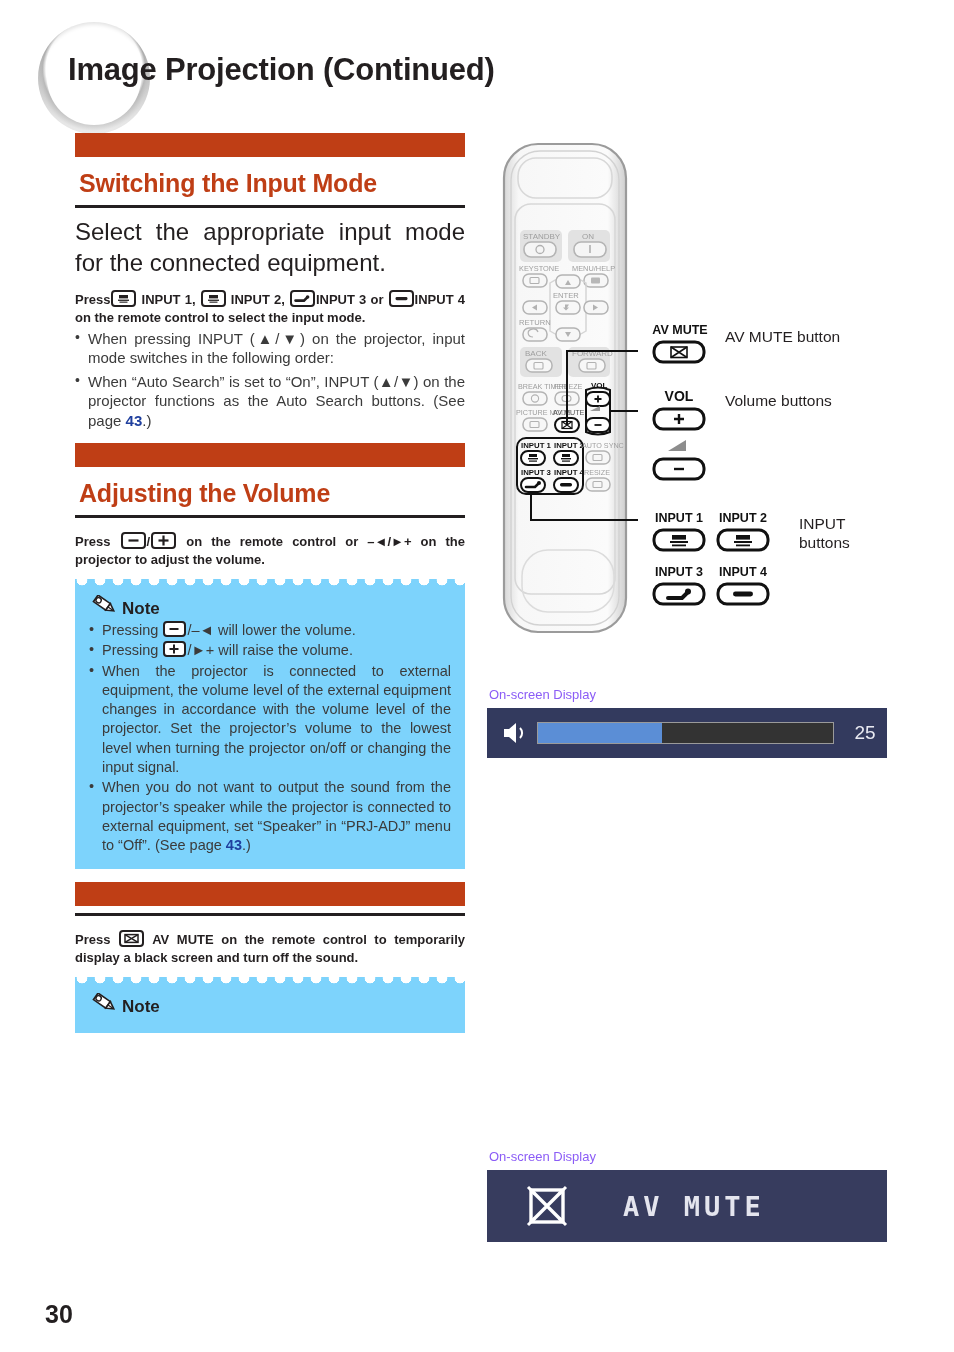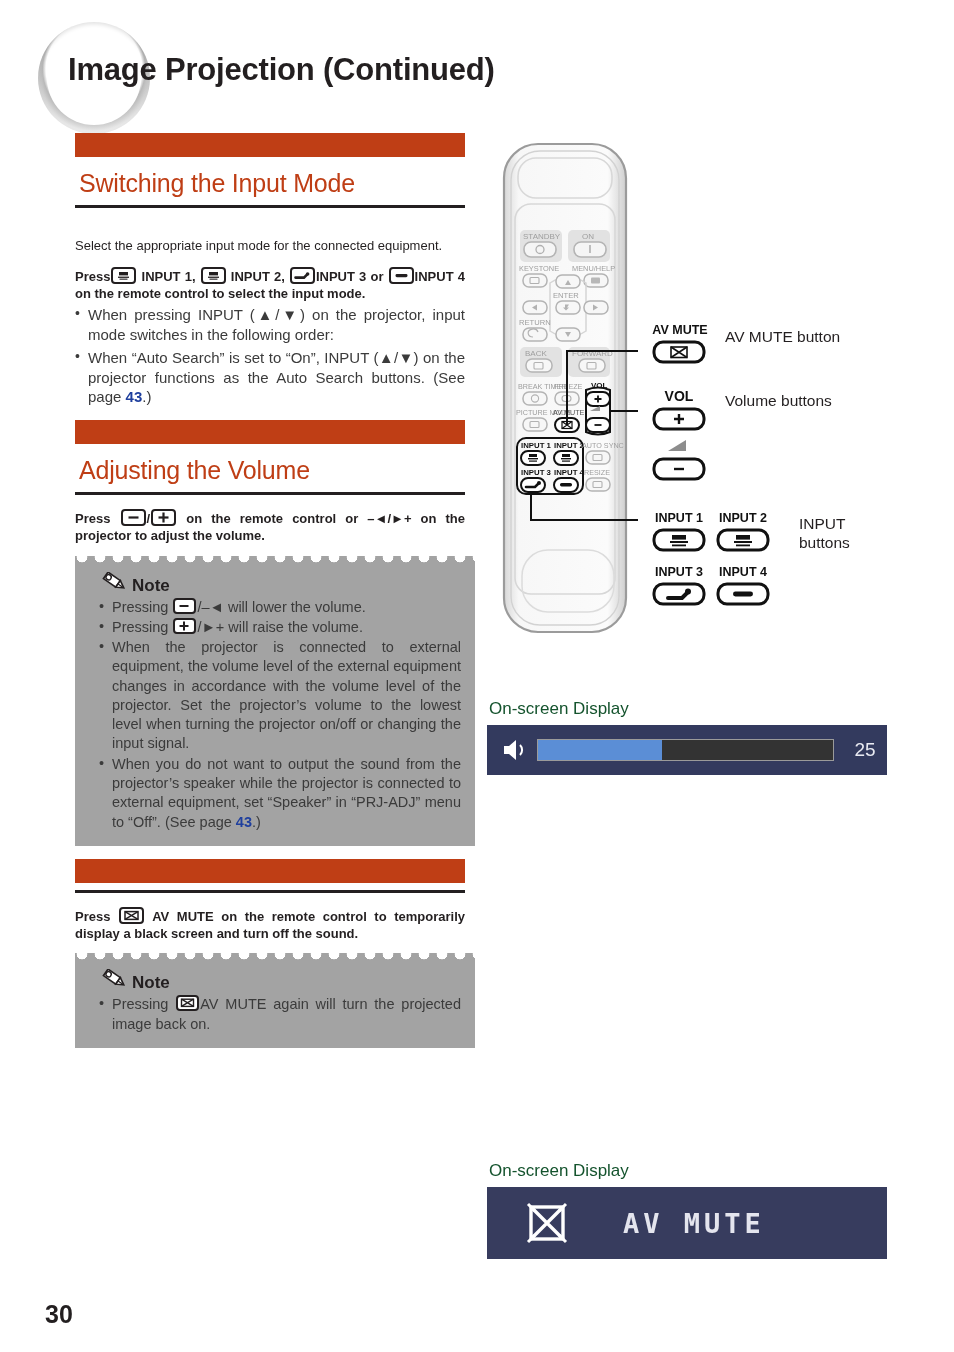--- a/index.html
+++ b/index.html
@@ -25,28 +25,28 @@
     letter-spacing:-.2px;
   }
 
   
   .col-left{position:absolute;left:75px;top:133px;width:390px;}
   .col-right{position:absolute;left:487px;top:133px;width:400px;}
 
   
   .orange-bar{height:24px;background:#bf3e15;width:390px;}
   .sec-head{
-    color:#bf3e15;font-size:25px;font-weight:normal;line-height:1.16;
+    color:#bf3e15;font-size:25px;font-weight:bold;line-height:1.16;
     margin:12px 0 0 4px;letter-spacing:-.2px;
   }
   .sec-head.justify{text-align:justify;text-align-last:left;}
   .rule{height:3px;background:#231f20;margin:7px 0 0 0;width:390px;}
 
   .lead{
-    font-size:13px;color:#231f20;line-height:1.30;margin:30px 0 0 0;
+    font-size:24px;color:#231f20;line-height:1.30;margin:8px 0 0 0;
     text-align:justify;text-align-last:left;
   }
   .bold-inst{
     font-size:13px;font-weight:bold;color:#231f20;line-height:1.33;margin:12px 0 0 0;
     text-align:justify;text-align-last:left;
   }
   ul.dots{list-style:none;margin:3px 0 0 0;padding:0;}
   ul.dots>li{
     position:relative;padding-left:13px;font-size:15px;color:#3b3b3b;line-height:1.30;
     margin-top:1px;text-align:justify;text-align-last:left;
@@ -55,21 +55,21 @@
   .blue{color:#1f3f9e;font-weight:bold;}
 
   
   .cycle-wrap{position:relative;margin:2px 0 2px 8px;font-size:15.5px;color:#231f20;
     display:inline-block;text-align-last:left;}
   .cycle-box{border:2.5px solid #231f20;border-top:none;height:8px;margin-top:-3px;}
   .cycle-text{white-space:nowrap;letter-spacing:-.2px;}
 
   
   .note{
-    position:relative;background:#a3a3a3;margin-top:11px;padding:16px 14px 14px 24px;width:362px;
+    position:relative;background:#7dd3fc;margin-top:11px;padding:16px 14px 14px 14px;width:362px;
   }
   .note .scallop{
     position:absolute;left:0;top:0;width:100%;height:9px;
     background-image:radial-gradient(circle at 7px 1px, #ffffff 0 5.2px, rgba(255,255,255,0) 5.6px);
     background-size:18px 12px;background-repeat:repeat-x;
   }
   .note-hd{display:flex;align-items:flex-end;gap:3px;margin:0 0 4px 2px;}
   .note-hd .label{font-size:17px;font-weight:bold;color:#231f20;line-height:1;}
   ul.note-list{list-style:none;margin:2px 0 0 0;padding:0;}
   ul.note-list>li{
@@ -81,21 +81,21 @@
   
   .bg{
     display:inline-block;vertical-align:-3px;border:2px solid #231f20;border-radius:4px;
     width:21px;height:13px;margin:0 1px;position:relative;background:#fff;
   }
   .bg.small{width:19px;height:12px;vertical-align:-2px;}
   .bg svg{position:absolute;left:0;top:0;}
 
   
   .remote{position:absolute;left:11px;top:5px;width:140px;height:500px;}
-  .osd-cap{font-size:17px;color:#14532d;margin:16px 0 6px 2px;}
+  .osd-cap{font-size:13px;color:#8b5cf6;margin:4px 0 6px 2px;}
   .osd-vol{
     position:absolute;left:0;width:400px;height:50px;background:#333a5e;
     display:flex;align-items:center;
   }
   .osd-vol .spk{margin-left:14px;width:30px;height:26px;}
   .osd-vol .track{
     flex:1;height:20px;margin-left:6px;background:#333333;border:1.5px solid #9a9a9a;
     position:relative;
   }
   .osd-vol .fill{position:absolute;left:0;top:0;bottom:0;background:#5b8ed6;}
@@ -225,26 +225,20 @@
           <svg width="28" height="22" viewBox="0 0 28 22">
             <g transform="rotate(35 14 11)">
               <path d="M2 6 h15 v8 h-15 z" fill="#fff" stroke="#231f20" stroke-width="1.6"></path>
               <path d="M17 6 l7 4 l-7 4 z" fill="#fff" stroke="#231f20" stroke-width="1.6"></path>
               <circle cx="5.5" cy="10" r="2.6" fill="none" stroke="#231f20" stroke-width="1.4"></circle>
               <path d="M17 10 h5" stroke="#231f20" stroke-width="1.2"></path>
             </g>
           </svg>
           <span class="label">Note</span>
         </div>
-        <ul class="note-list">
-          <li><span>Pressing </span><span class="bg small"><svg width="19" height="12" viewBox="0 0 19 12">
-                  <rect x="3.5" y="2.2" width="12" height="7.2" fill="none" stroke="#231f20" stroke-width="1.4"></rect>
-                  <path d="M3.5 2.2 L15.5 9.4 M15.5 2.2 L3.5 9.4" stroke="#231f20" stroke-width="1.4"></path>
-                </svg></span><span>AV MUTE again will turn the projected image back on.</span></li>
-        </ul>
       </div>
     </div>
   </div>
 
   <div class="col-right">
 
     <svg class="remote" viewBox="0 0 140 500">
       <defs>
         <linearGradient id="shell" x1="0" y1="0" x2="1" y2="0">
           <stop offset="0" stop-color="#d8d8d8"></stop>

